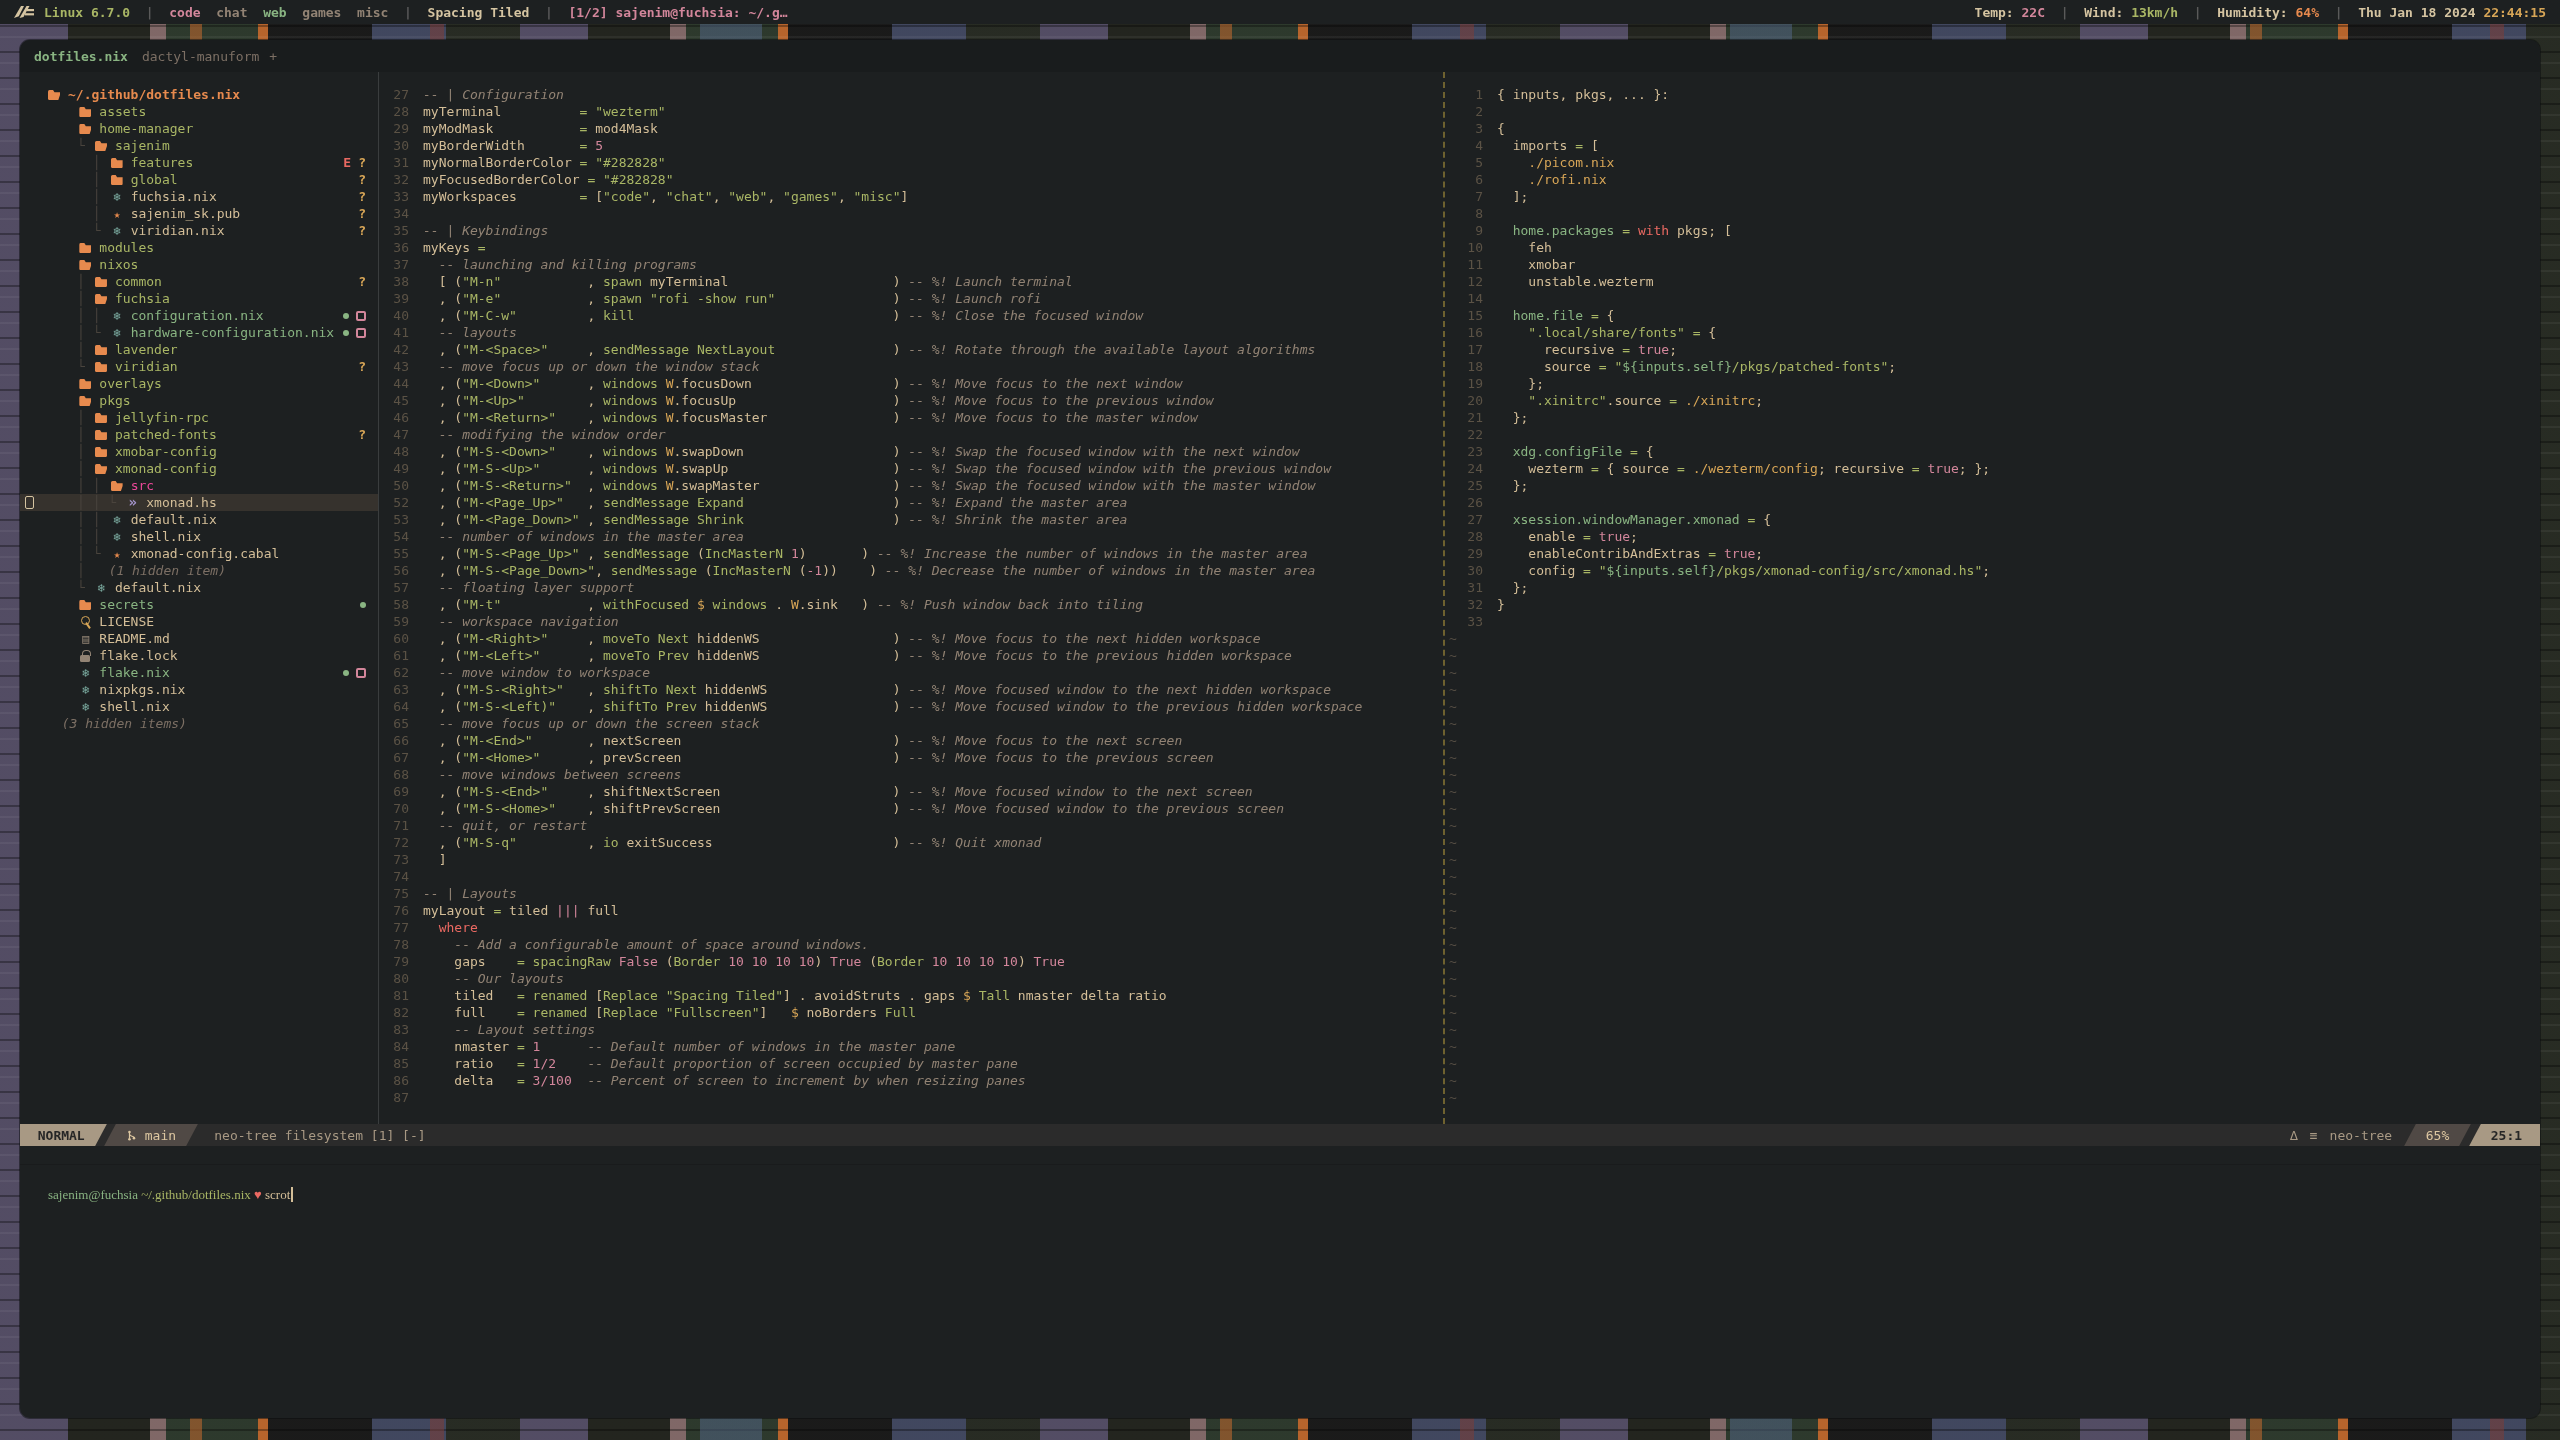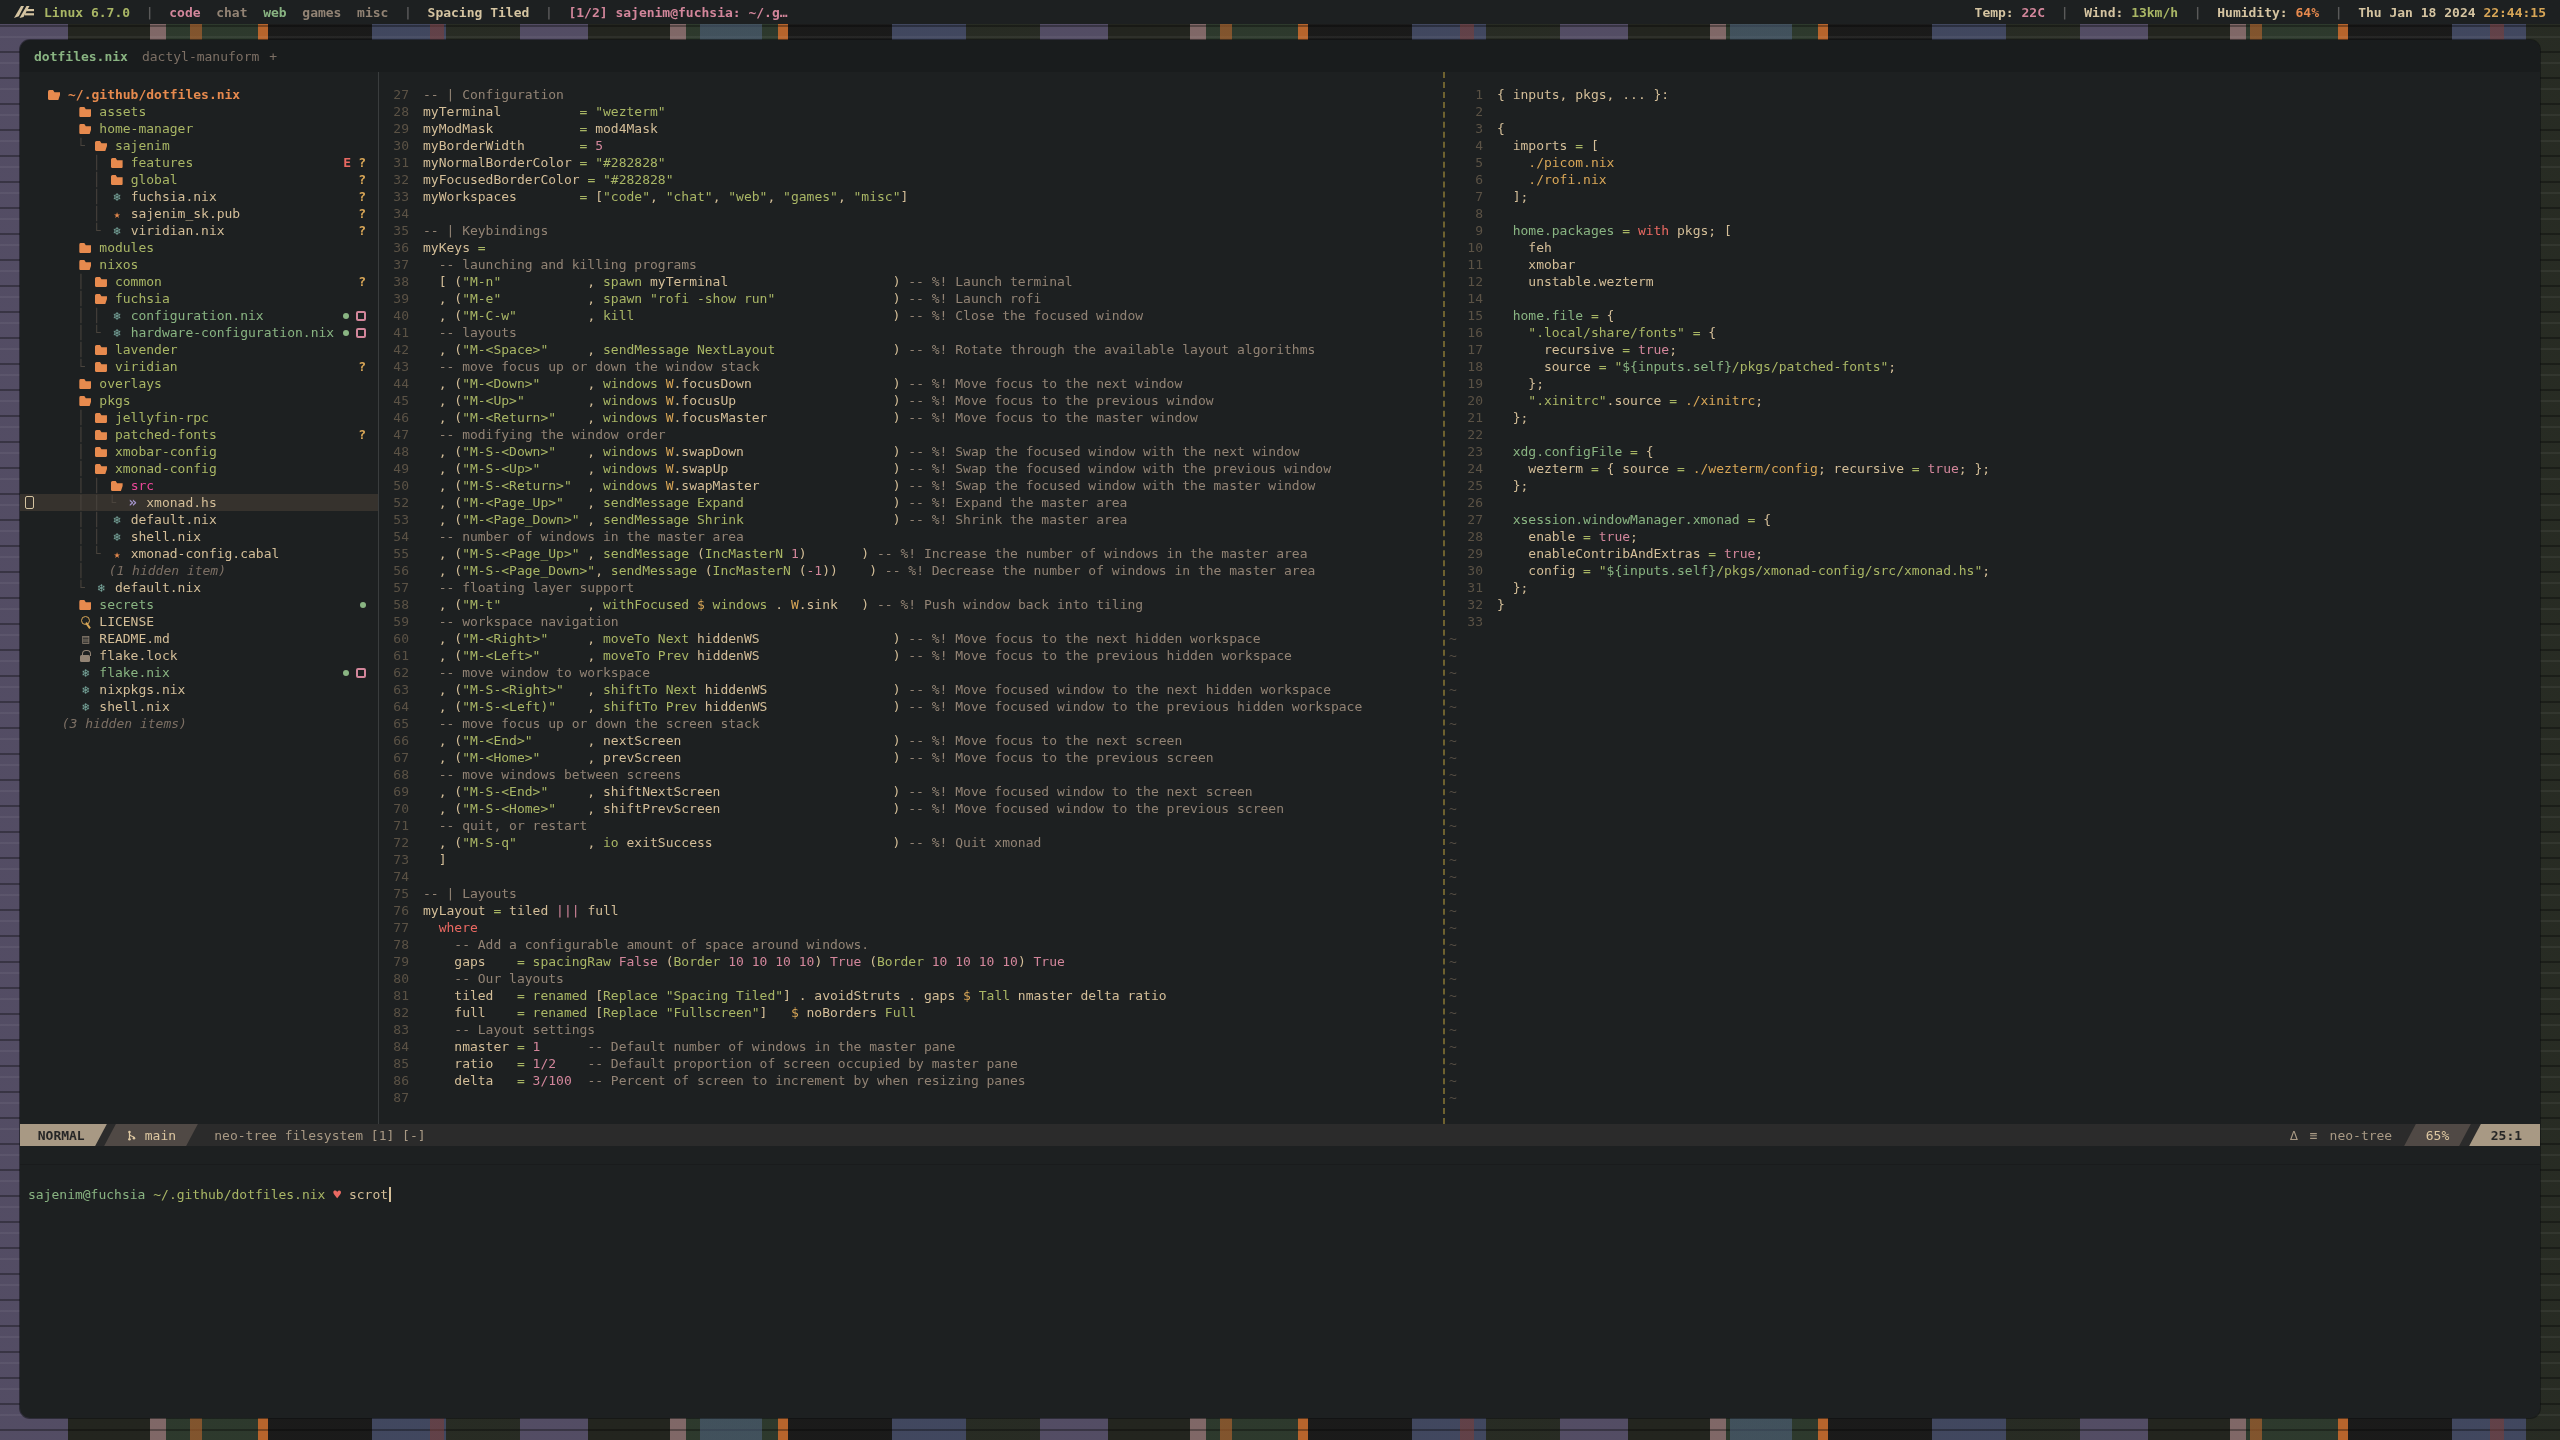--- a/index.html
+++ b/index.html
@@ -29,21 +29,21 @@
   .neotree{position:absolute;left:0;top:0;bottom:0;width:358px;padding-top:14px;overflow:hidden;}
   .vline{position:absolute;left:358px;top:0;bottom:0;width:1px;background:#3a3d3e;}
   .editor{position:absolute;top:0;bottom:0;padding-top:14px;overflow:hidden;font-size:13px;}
   .editor.main{left:359px;width:1064px;}
   .vsep{position:absolute;left:1423px;top:0;bottom:0;width:0;border-left:2px dashed #6e612f;}
   .editor.right{left:1425px;right:0;}
   .cl{height:17px;line-height:17px;white-space:pre;}
   .cl .ln{display:inline-block;width:30px;text-align:right;margin-right:14px;color:#5b5245;}
   .editor.right .cl .ln{width:38px;}
   .cl.tilde{padding-left:4px;color:#534c42;}
-  .c-f{color:#d4be98;} .c-c{color:#928374;} .c-g{color:#a9b665;}
+  .c-f{color:#d4be98;} .c-c{color:#928374;font-style:italic;} .c-g{color:#a9b665;}
   .c-n{color:#d3869b;} .c-k{color:#ea6962;} .c-y{color:#d8a657;} .c-t{color:#89b482;}
   
   .trow{position:relative;height:17px;line-height:17px;display:flex;align-items:center;
     padding-left:26px;padding-right:12px;font-size:13px;white-space:pre;}
   .trow.sel{background:#36322d;}
   .trow.sel::before{content:"";position:absolute;left:5px;top:2px;width:7px;height:11px;border:1.5px solid #d5c4a1;border-radius:2px;}
   .guide{color:#4a443d;}
   .lbl{overflow:hidden;}
   .ic{display:inline-block;flex:none;width:17px;height:17px;line-height:17px;margin-right:5px;text-align:center;font-style:normal;position:relative;}
   .ic-folder::before,.ic-folder-open::before{content:"";position:absolute;left:2px;top:4px;width:12px;height:10px;background:currentColor;border-radius:1.5px;clip-path:polygon(0 0,42% 0,54% 22%,100% 22%,100% 100%,0 100%);}
@@ -68,21 +68,21 @@
   .seg-mode{background:#a89984;color:#262626;font-weight:bold;margin-left:-8px;padding-left:26px;}
   .seg-branch{background:#504945;color:#ddc7a1;margin-left:9px;}
   .sl-ctx{display:flex;align-items:center;color:#a89984;margin-left:22px;}
   .sl-ic{display:flex;align-items:center;color:#a89984;margin-right:12px;}
   .sl-name{display:flex;align-items:center;color:#a89984;margin-right:18px;}
   .seg-pct{background:#504945;color:#ddc7a1;margin-right:9px;}
   .seg-pos{background:#a89984;color:#262626;font-weight:bold;margin-right:-8px;padding-right:26px;}
   .cmdline{position:absolute;top:1106px;left:0;right:0;height:18px;}
   
   .pane-shell{position:absolute;top:1124px;bottom:0;left:0;right:0;border-top:1px solid #191b1c;}
-  .prompt{padding:22px 0 0 8px;font-size:13px;white-space:pre;}
+  .prompt{padding:22px 0 0 28px;font-size:13px;white-space:pre;font-family:Liberation Serif, serif;}
   .p-user{color:#89b482;} .p-cwd{color:#a9b665;} .p-sym{color:#ea6962;} .p-cmd{color:#d4be98;}
   .cursor{display:inline-block;width:2px;height:15px;background:#d4be98;vertical-align:text-bottom;margin-left:1px;}
 </style>
 </head>
 <body>
 
 <div class="screen">
 
   <div class="xmobar">
     <div class="bar-group">

